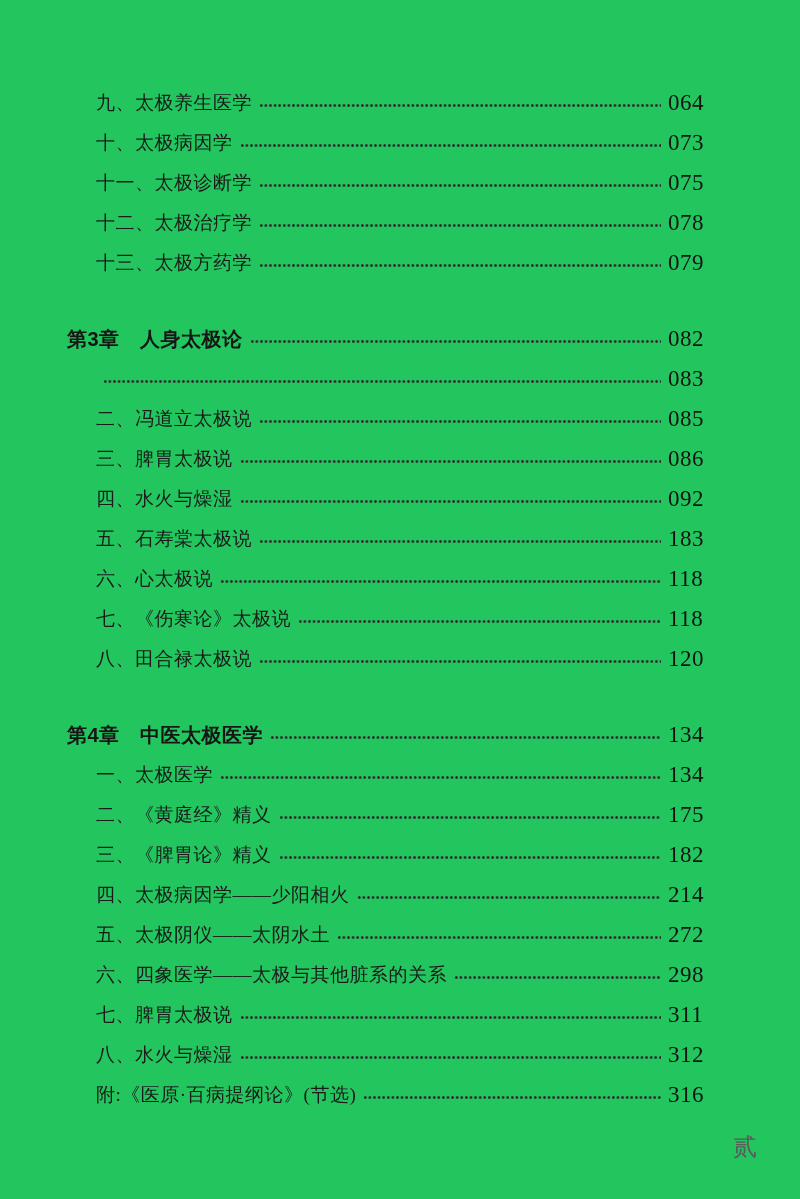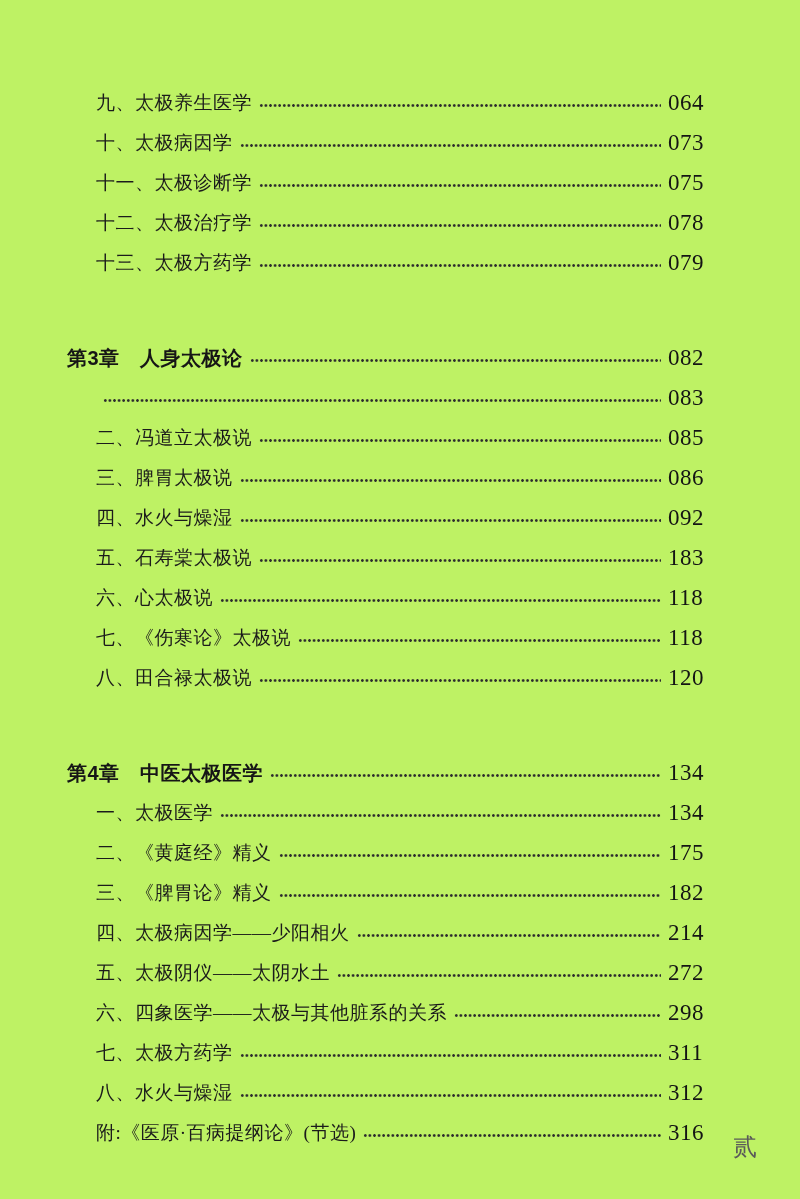--- a/index.html
+++ b/index.html
@@ -5,41 +5,41 @@
   html, body {
     margin: 0;
     padding: 0;
     background: #e8e8e8;
   }
   .page {
     position: relative;
     width: 800px;
     height: 1199px;
     margin: 0 auto;
-    background: #bef264;
+    background: #22c55e;
     overflow: hidden;
     color: #1b1b1b;
     font-family: "Liberation Serif", serif;
   }
   .toc {
     position: absolute;
     left: 67px;
     top: 83px;
     width: 643px;
   }
   .row {
     display: flex;
     align-items: center;
     height: 40px;
   }
   .row.item {
     padding-left: 29px;
   }
   .row.chapter {
-    margin-top: 55px;
+    margin-top: 36px;
   }
   .row.chapter .title {
     font-family: "Liberation Sans", sans-serif;
     font-weight: 600;
     font-size: 20px;
     letter-spacing: 0.5px;
     color: #161616;
   }
   .row.item .title {
     font-family: "Liberation Serif", serif;
@@ -180,21 +180,21 @@
     <span class="title">五、太极阴仪——太阴水土</span>
     <span class="leader"></span>
     <span class="pagenum">272</span>
   </div>
       <div class="row item">
     <span class="title">六、四象医学——太极与其他脏系的关系</span>
     <span class="leader"></span>
     <span class="pagenum">298</span>
   </div>
       <div class="row item">
-    <span class="title">七、太极方药学</span>
+    <span class="title">七、脾胃太极说</span>
     <span class="leader"></span>
     <span class="pagenum">311</span>
   </div>
       <div class="row item">
     <span class="title">八、水火与燥湿</span>
     <span class="leader"></span>
     <span class="pagenum">312</span>
   </div>
       <div class="row item">
     <span class="title">附:《医原·百病提纲论》(节选)</span>

